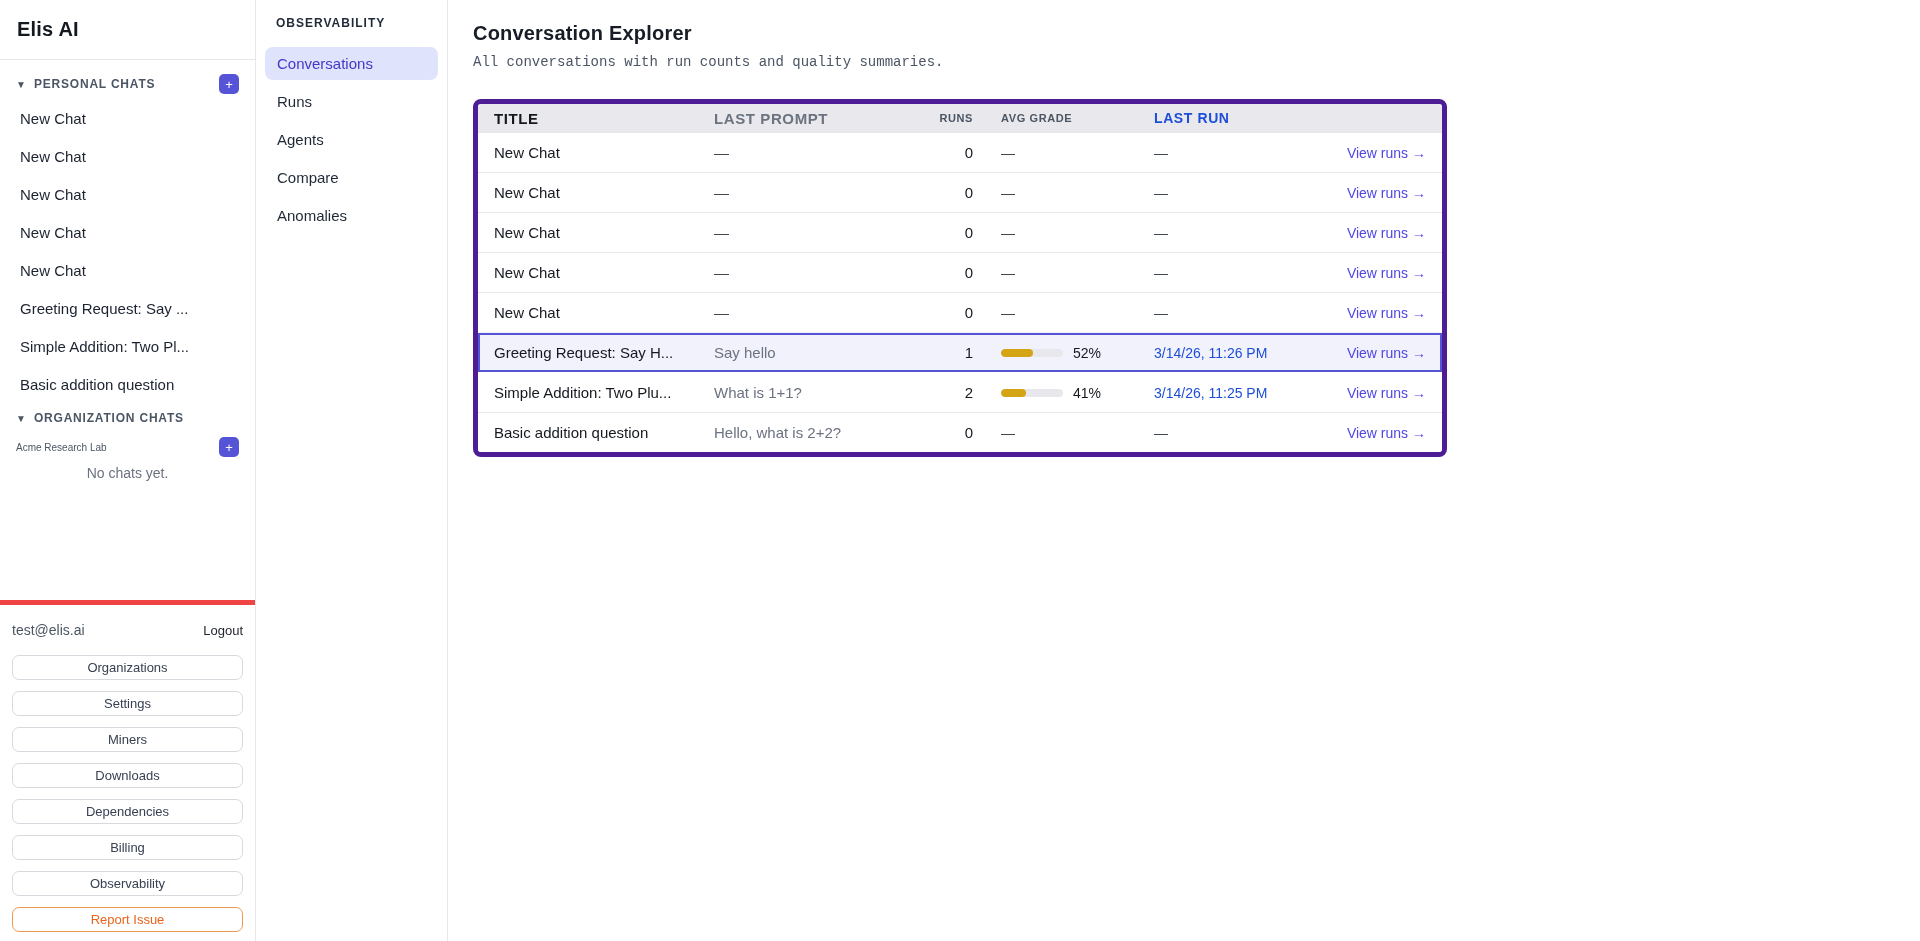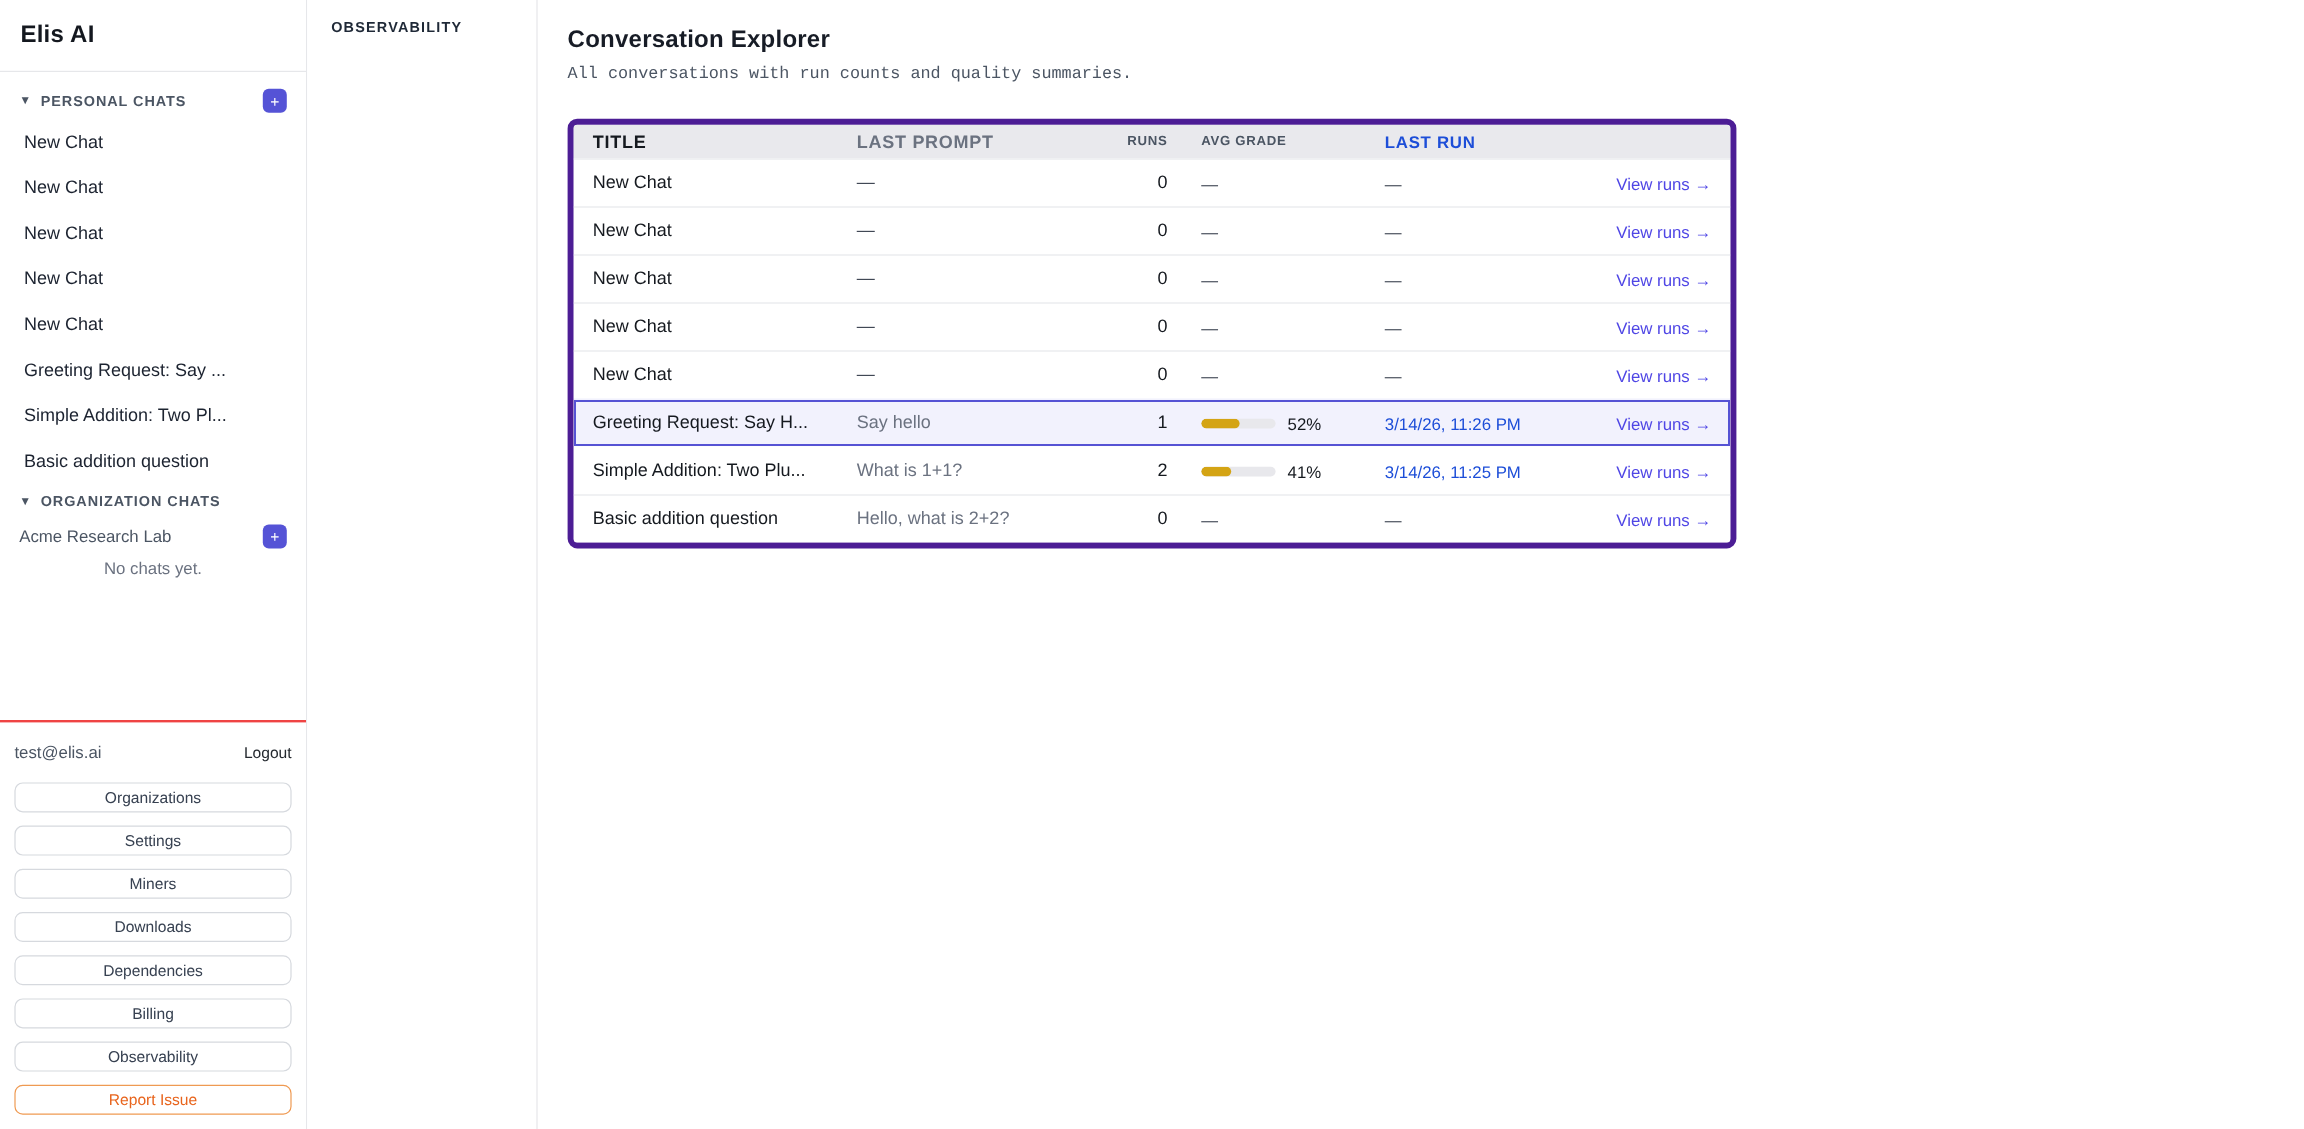--- a/index.html
+++ b/index.html
@@ -19,24 +19,24 @@
   .caret { font-size:10px; color:#4b5563; flex:none; }
   .section-title { font-size:12px; font-weight:bold; letter-spacing:.8px; color:#4b5563; }
   .spacer { flex:1 1 auto; }
   .plus-btn {
     width:20px; height:20px; flex:none; border:none; border-radius:5px;
     background:var(--plus-button-bg,#5553d6); color:#fff; font-size:13px; line-height:1;
     display:flex; align-items:center; justify-content:center; cursor:pointer;
   }
   .chat-item { height:38px; display:flex; align-items:center; padding:0 16px 0 20px; font-size:15px; color:#1c2330; white-space:nowrap; cursor:pointer; }
   .org-row { height:28px; display:flex; align-items:center; padding:0 16px; gap:8px; }
-  .org-name { font-size:14px; color:#4b5563; white-space:nowrap; }
+  .org-name { font-size:10px; color:#4b5563; white-space:nowrap; }
   .empty-row { height:24px; display:flex; align-items:center; justify-content:center; font-size:14px; color:#6b7280; }
 
-  .sidebar-bottom { flex:none; height:341px; border-top:2px solid #ef4444; padding:12px 12px 14px; }
+  .sidebar-bottom { flex:none; height:341px; border-top:5px solid #ef4444; padding:12px 12px 14px; }
   .account-row { height:26px; display:flex; align-items:center; margin-bottom:12px; }
   .account-email { font-size:14px; color:#4b5563; }
   .logout-link { margin-left:auto; font-size:13px; color:#24292f; cursor:pointer; }
   .side-btn {
     width:100%; height:25px; margin-bottom:11px; background:#fff;
     border:1px solid #d6d9de; border-radius:7px; font-size:13px; color:#374151;
     font-family:inherit; display:flex; align-items:center; justify-content:center; cursor:pointer;
   }
   .side-btn.report { color:var(--report-issue-text,#e8641c); border-color:var(--report-issue-border,#ef9a52); margin-bottom:0; }
 
@@ -130,20 +130,27 @@
           <button class="side-btn">Dependencies</button>
           <button class="side-btn">Billing</button>
           <button class="side-btn">Observability</button>
         </div>
       <button class="side-btn report">Report Issue</button>
     </div>
   </aside>
 
   <aside class="obs-sidebar">
     <div class="obs-title">OBSERVABILITY</div>
+    <nav class="obs-nav">
+        <div class="obs-item selected">Conversations</div>
+        <div class="obs-item">Runs</div>
+        <div class="obs-item">Agents</div>
+        <div class="obs-item">Compare</div>
+        <div class="obs-item">Anomalies</div>
+      </nav>
     <span class="spacer"></span>
   </aside>
 
   <main class="main">
     <h1 class="page-title">Conversation Explorer</h1>
     <p class="page-sub">All conversations with run counts and quality summaries.</p>
 
     <div class="table">
       <div class="thead">
         <div class="th cell c-title">TITLE</div>

